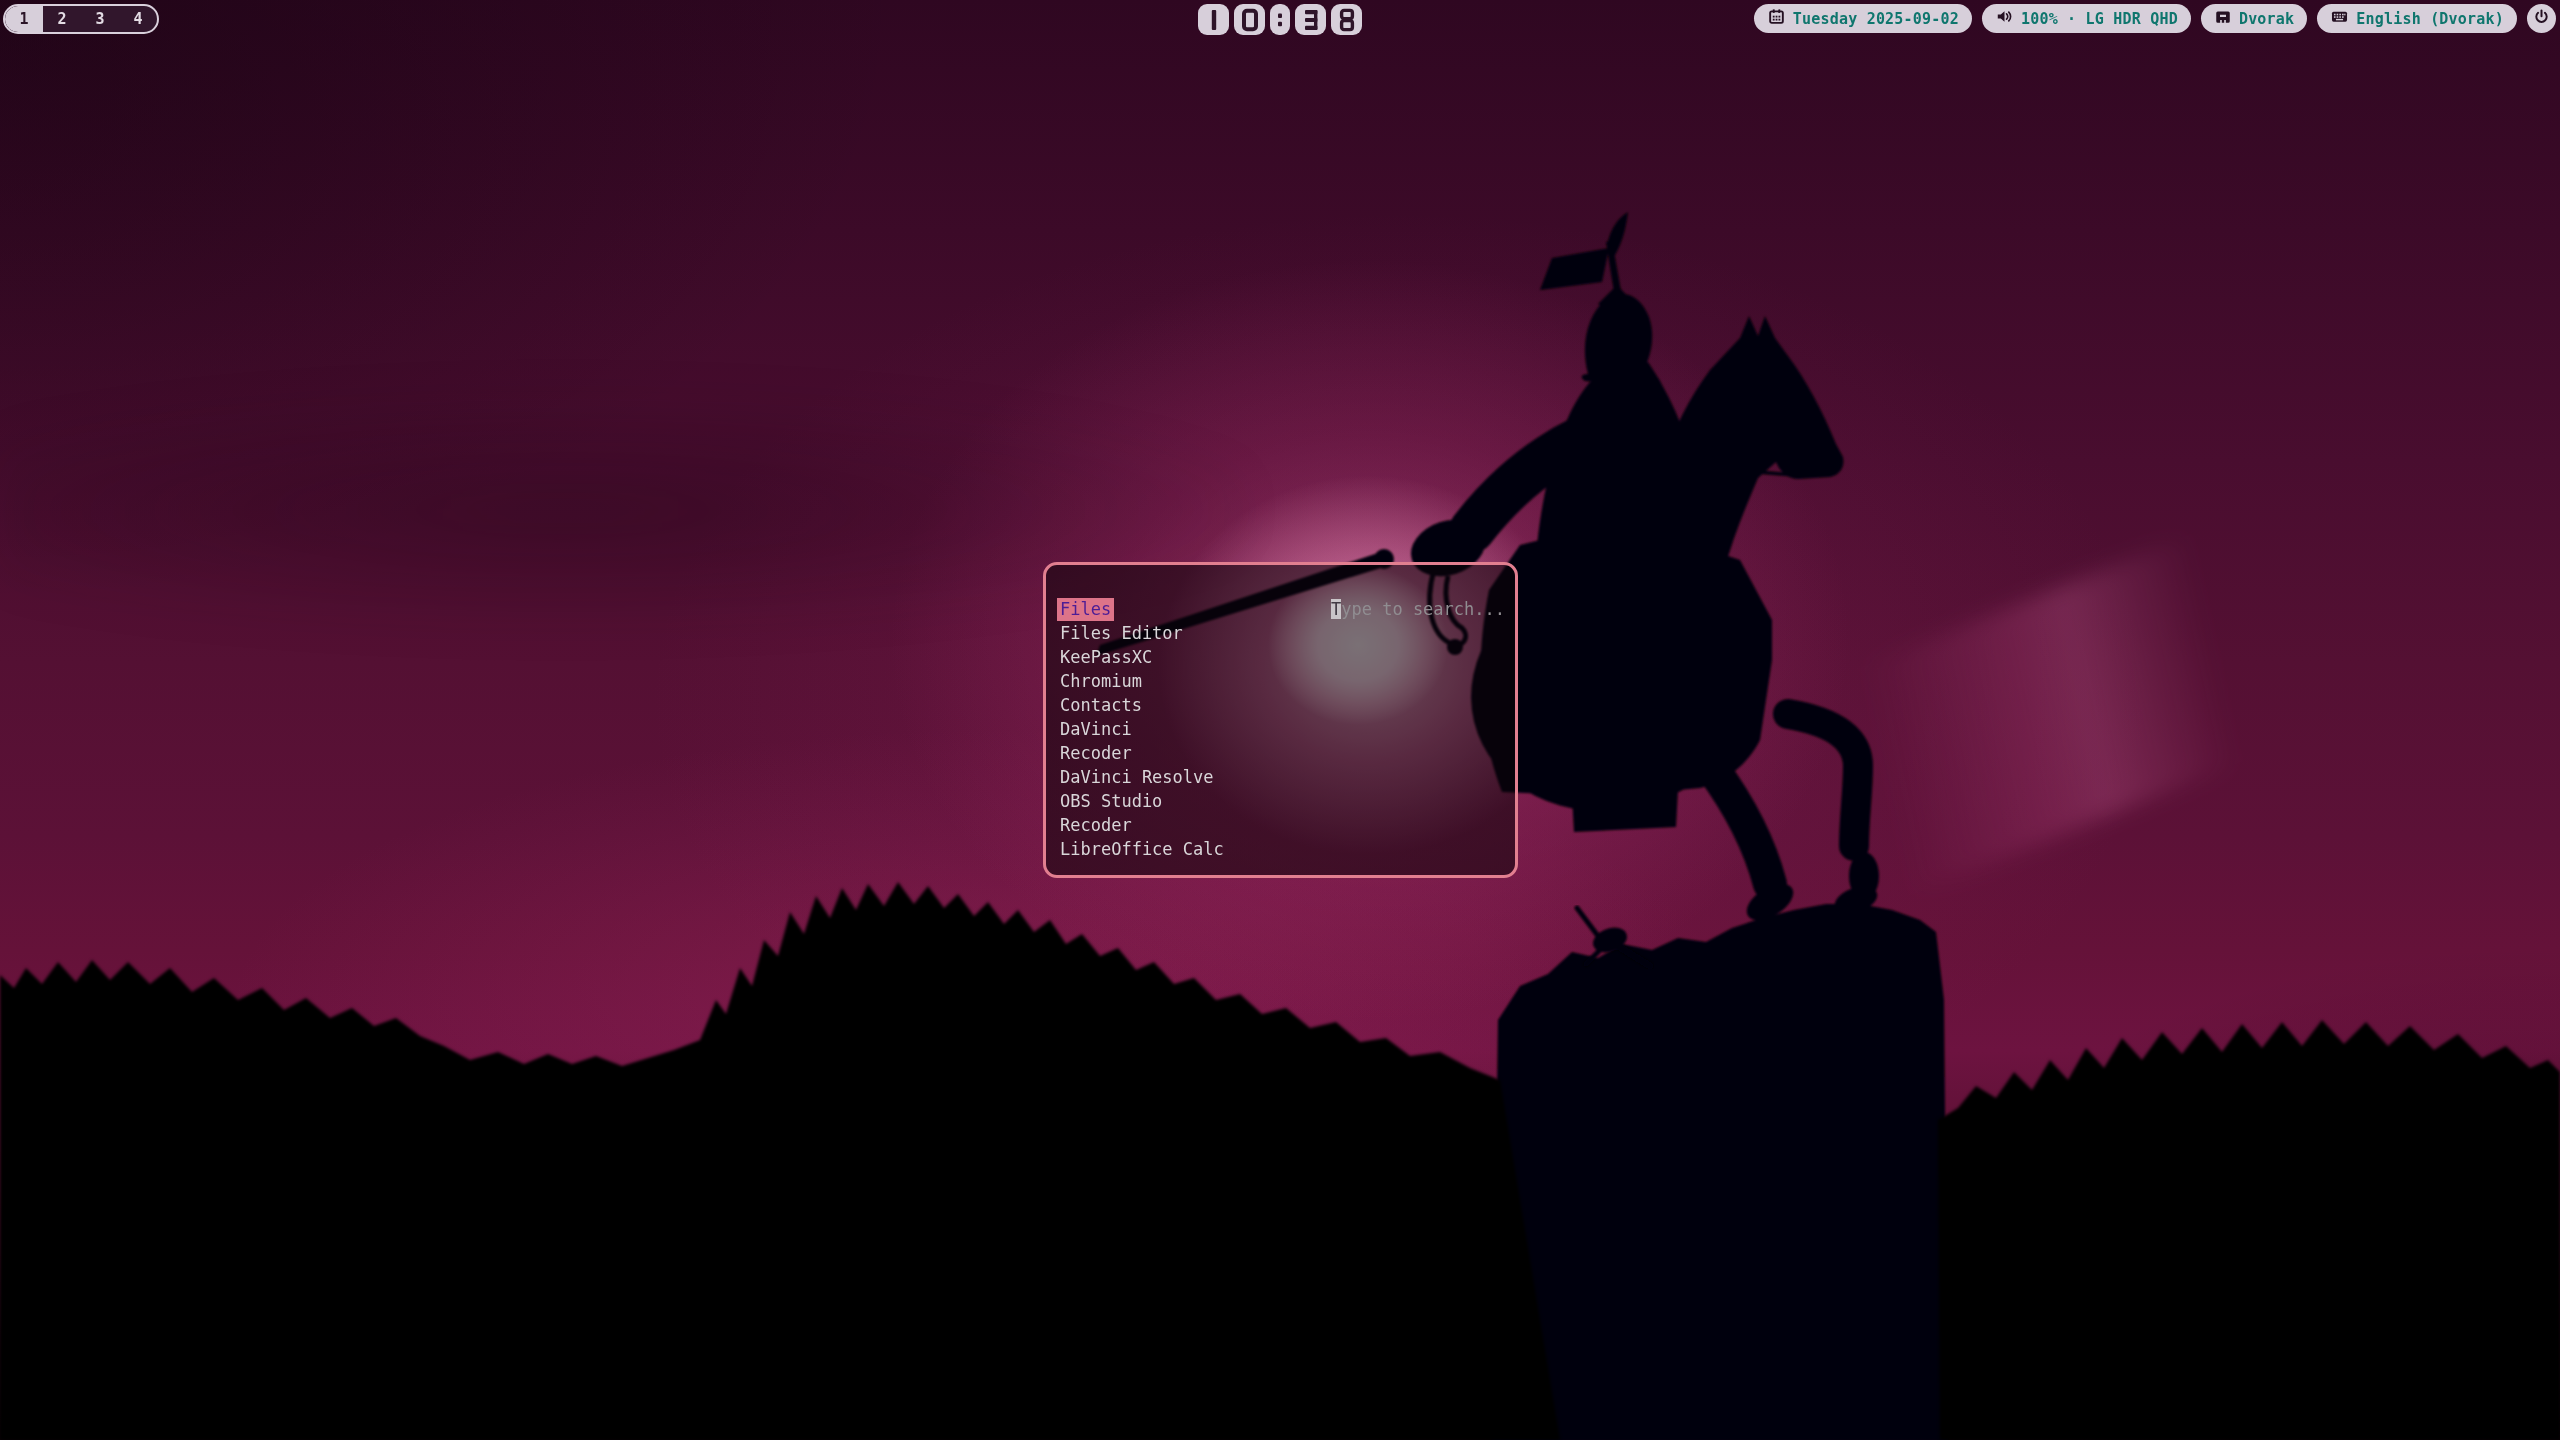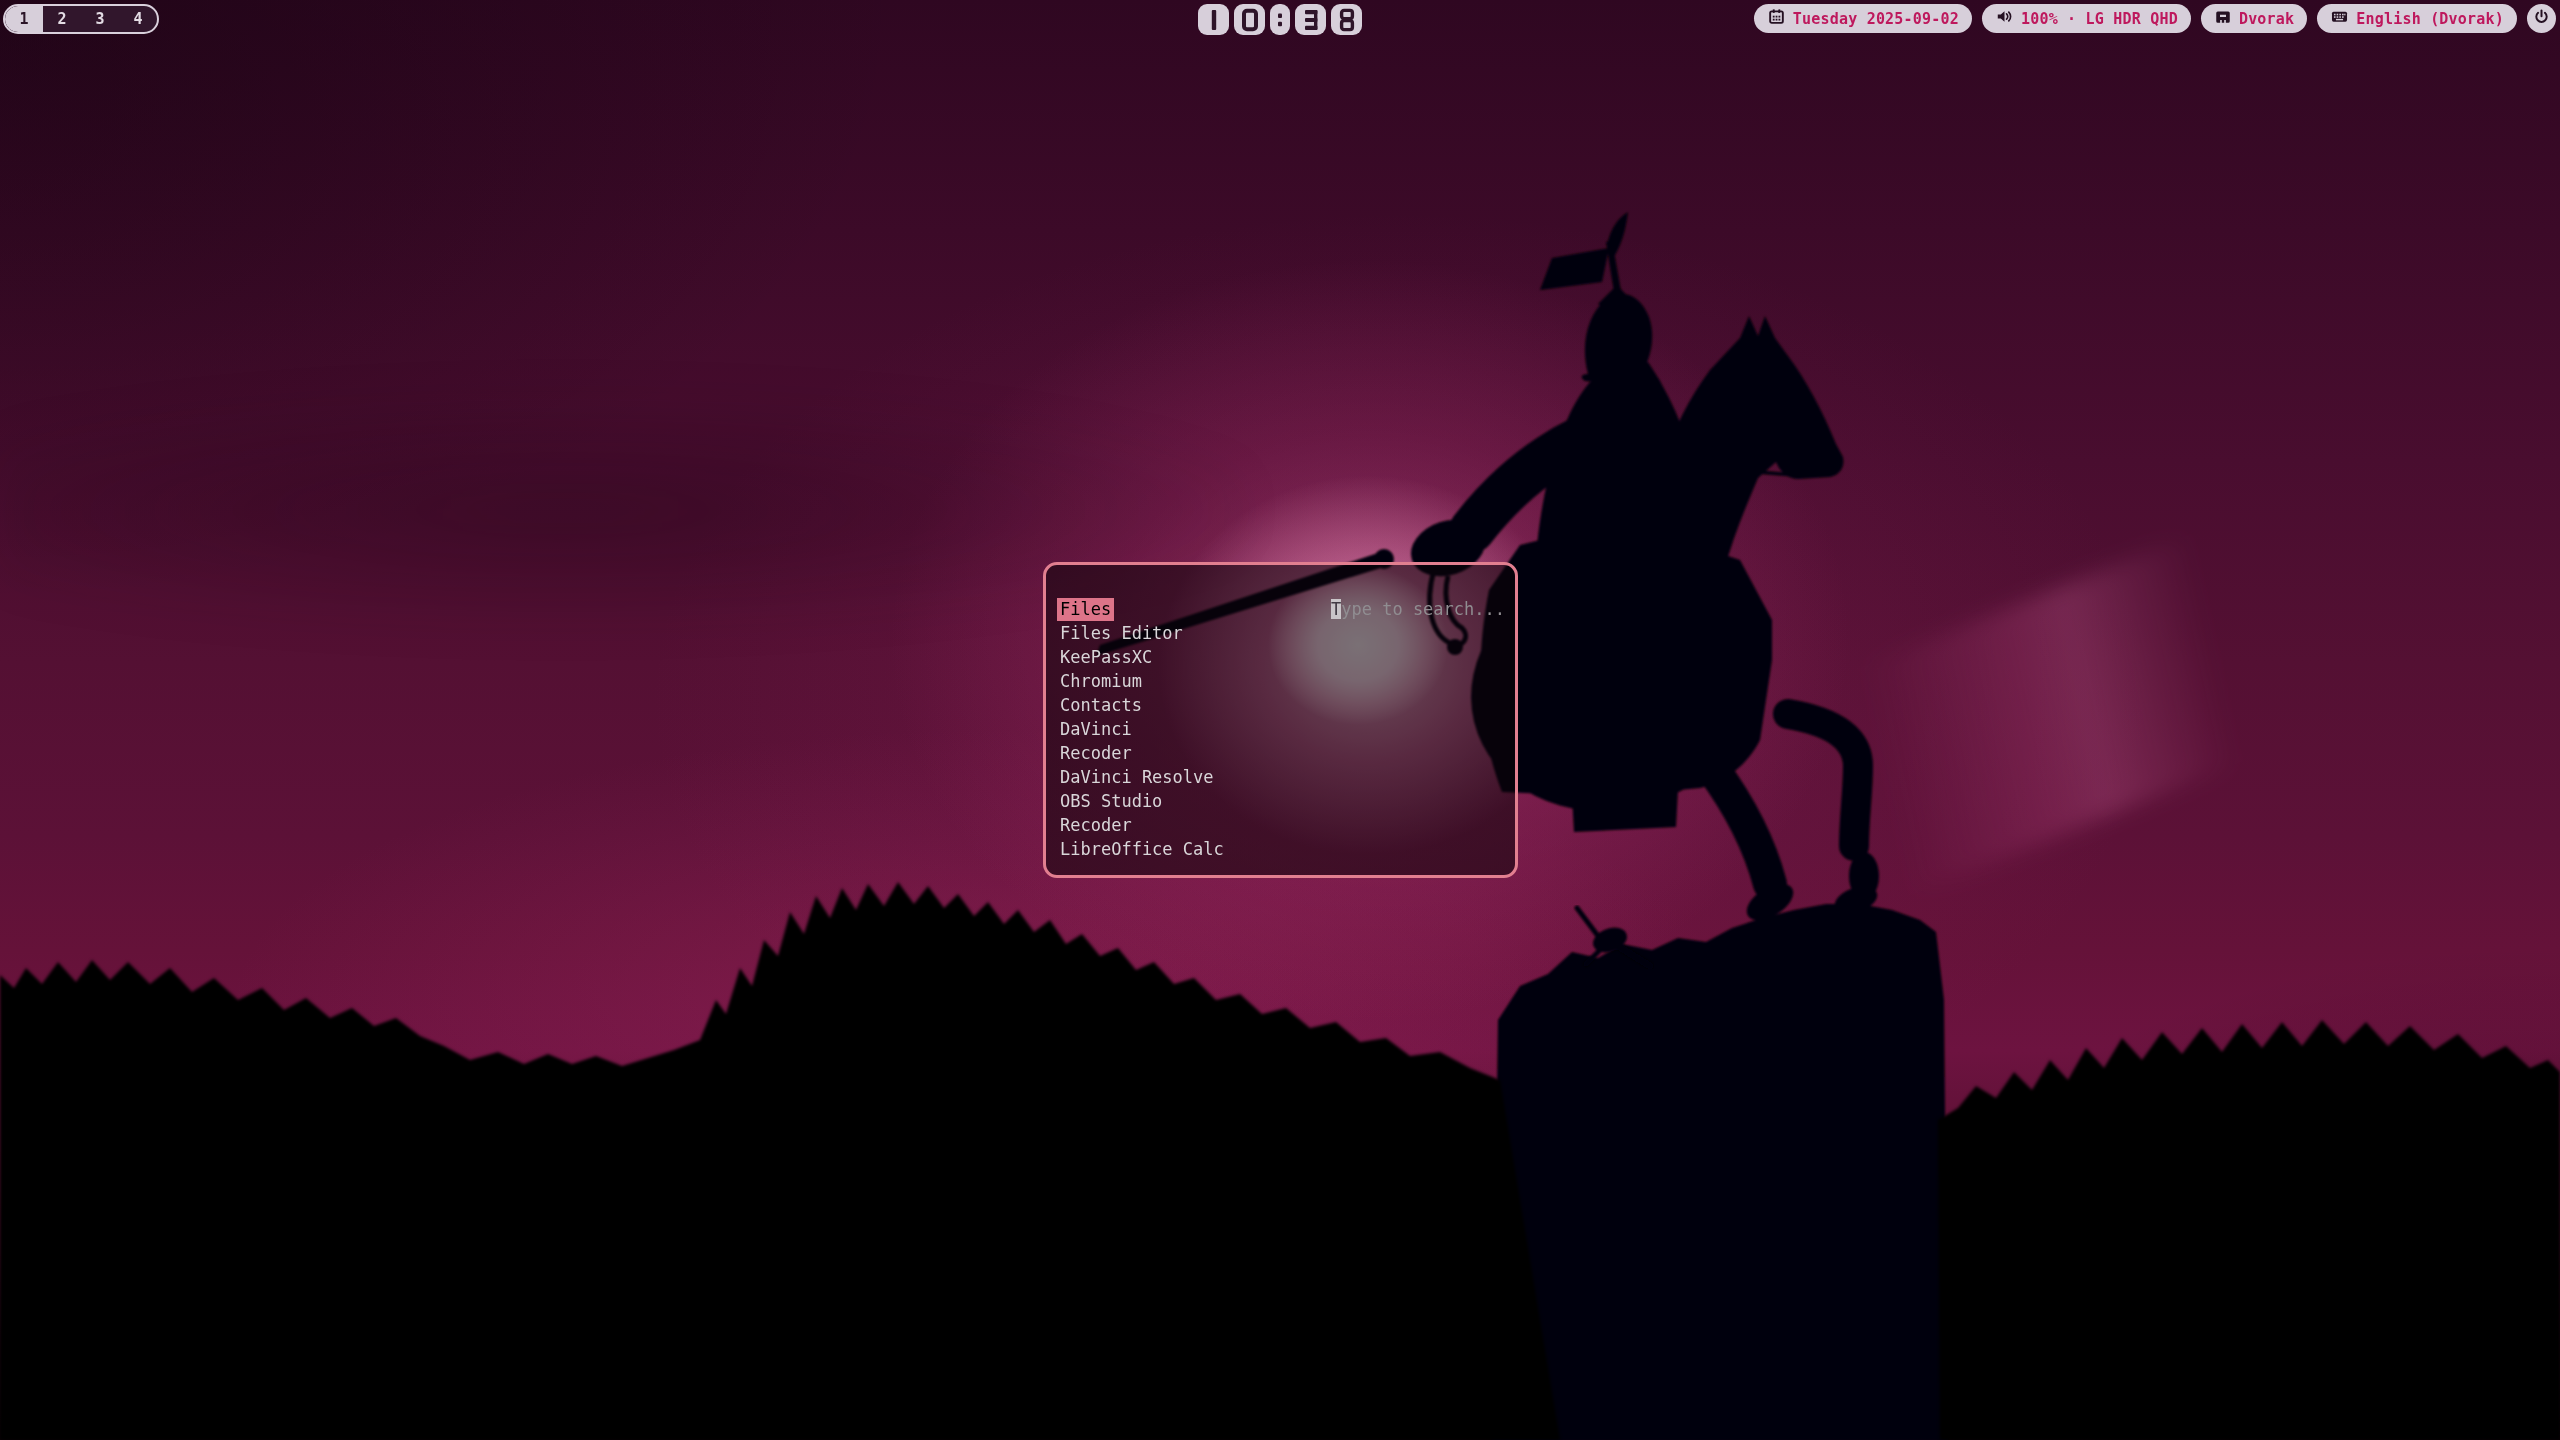--- a/index.html
+++ b/index.html
@@ -30,35 +30,35 @@
     border:2px solid #d9d0dc;border-radius:15px;background:rgba(52,26,48,0.85);overflow:hidden;}
   .ws-item{width:38px;display:flex;align-items:center;justify-content:center;
     font-weight:700;font-size:15px;color:#e3dce4;cursor:default;}
   .ws-item.active{background:#d7cfda;color:#2b1527;border-radius:13px 0 0 13px;}
   .clock{position:absolute;left:50%;top:4px;transform:translateX(-50%);display:flex;gap:5px;}
   .digit{width:31px;height:31px;border-radius:9px;background:#d7cfda;color:#2e1429;
     display:flex;align-items:center;justify-content:center;font-weight:700;font-size:16px;}
   .digit.narrow{width:20px;}
   .status{position:absolute;right:4px;top:4px;display:flex;align-items:center;gap:10px;}
   .pill{display:flex;align-items:center;gap:7px;height:29px;padding:0 13px;border-radius:15px;
-    background:#d7cfda;color:#be185d;font-weight:700;font-size:15px;letter-spacing:0.2px;white-space:nowrap;}
+    background:#d7cfda;color:#0f766e;font-weight:700;font-size:15px;letter-spacing:0.2px;white-space:nowrap;}
   .pill svg{flex:0 0 auto;}
   .power{width:29px;height:29px;border-radius:50%;background:#d7cfda;display:flex;
     align-items:center;justify-content:center;}
 
   
   .launcher{position:absolute;left:1043px;top:562px;width:475px;height:316px;box-sizing:border-box;
     border:3px solid #e27f90;border-radius:14px;background:rgba(12,3,10,0.55);
     padding:8px 10px 0 14px;z-index:4;font-size:17px;line-height:24px;}
   .search-row{height:24px;color:#908d91;white-space:pre;text-align:right;}
   .cursor{background:#c9c5c9;color:#413a44;}
   .results{list-style:none;margin:0;padding:0;}
   .result{height:24px;color:#d9d6d9;white-space:pre;}
   .result .lbl{padding:1px 3px 2px 3px;margin-left:-3px;}
-  .result.selected .lbl{background:#dd7489;color:#000000;}
+  .result.selected .lbl{background:#dd7489;color:#4c1d95;}
 </style>
 </head>
 <body>
 
 <div class="screen">
 
   <div class="wallpaper">
     <div class="sky"></div>
     <div class="cloud"></div>
     <div class="streak"></div>

